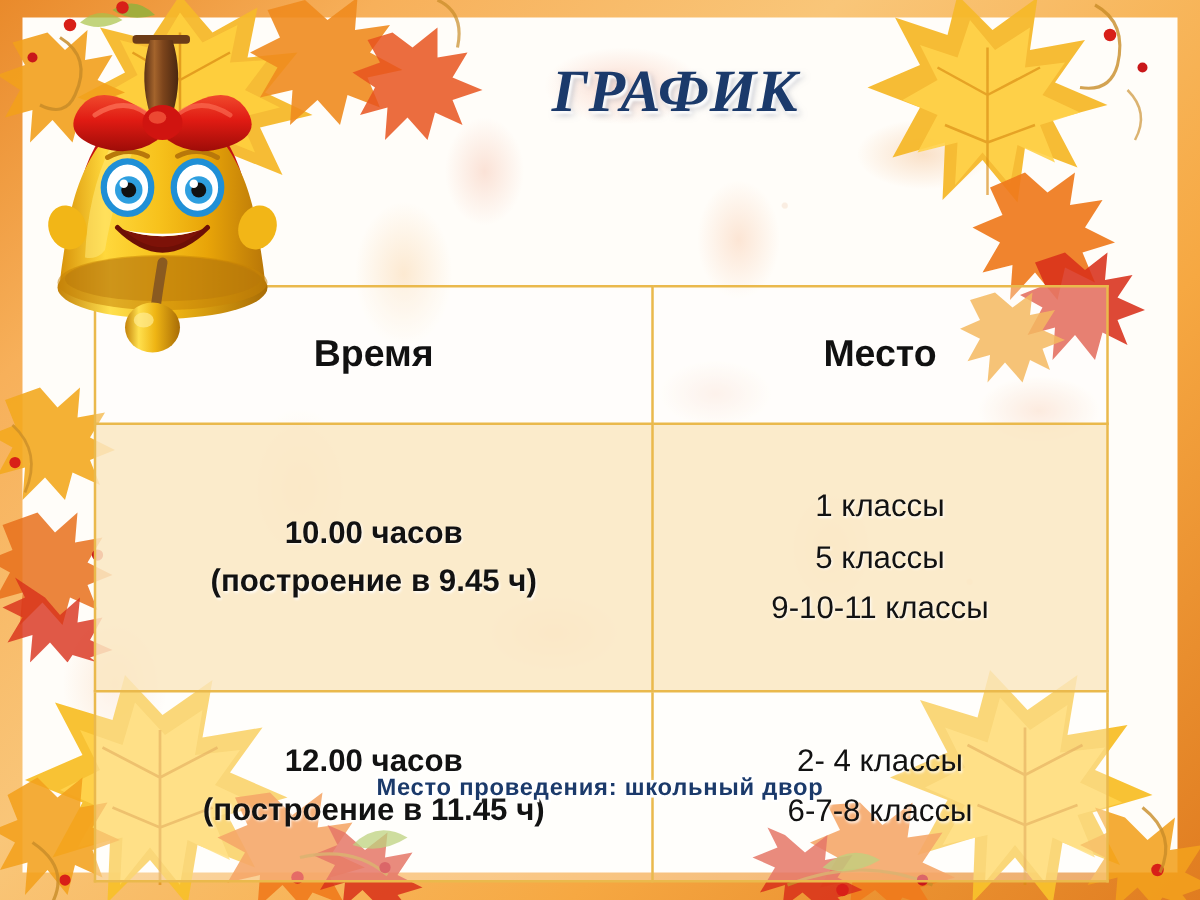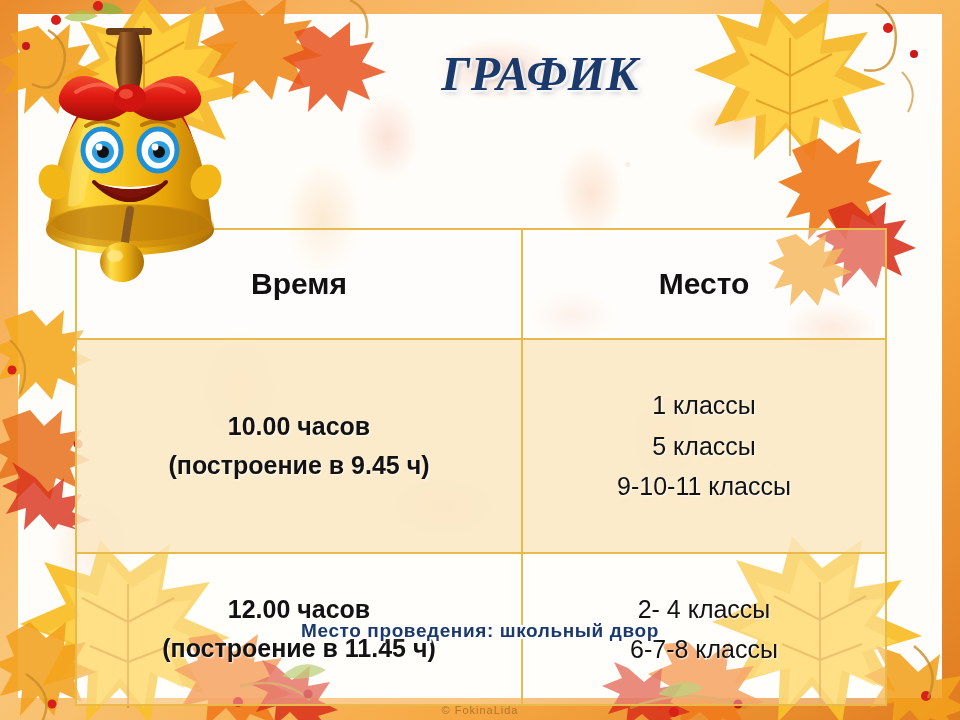--- a/index.html
+++ b/index.html
@@ -321,15 +321,14 @@
       <ellipse cx="108" cy="84" rx="16" ry="14" fill="#d01410"></ellipse>
       <ellipse cx="104" cy="80" rx="7" ry="5" fill="#ff6a4a" opacity=".6"></ellipse>
 
       <ellipse cx="32" cy="168" rx="15" ry="18" fill="#f2b617" transform="rotate(-22 32 168)"></ellipse>
       <ellipse cx="184" cy="168" rx="15" ry="18" fill="#f2b617" transform="rotate(22 184 168)"></ellipse>
     </svg>
   </div>
 
   <div class="footer">Место проведения: школьный двор</div>
 
-  <div class="watermark">© FokinaLida</div>
 
 </div>
 
 </body></html>

